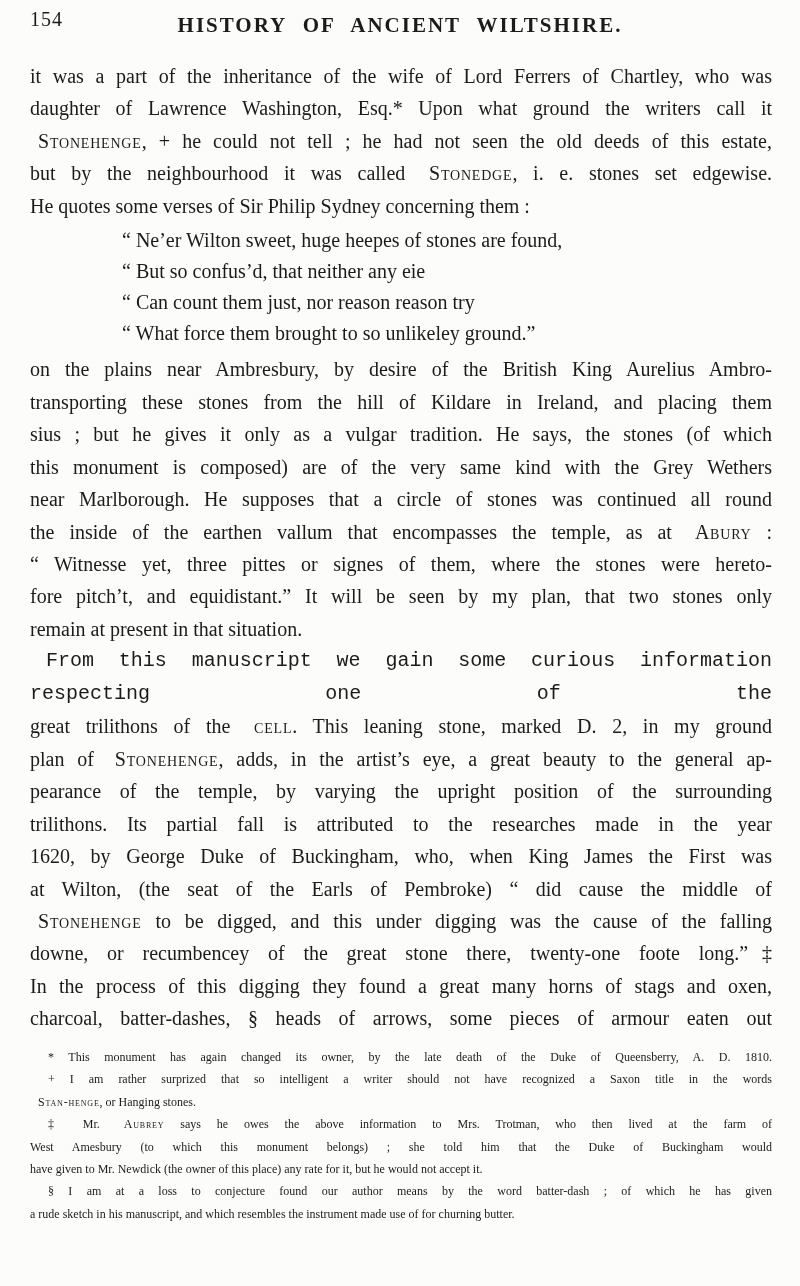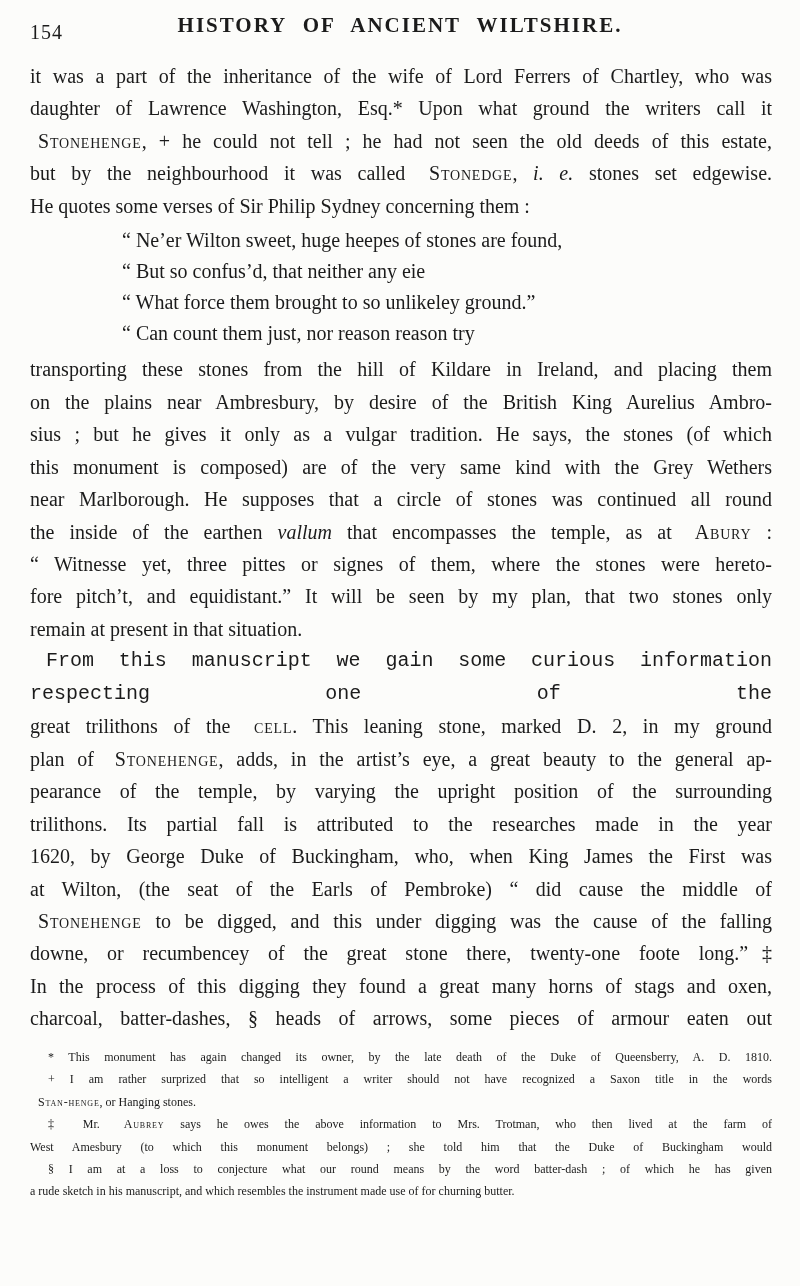--- a/index.html
+++ b/index.html
@@ -9,42 +9,42 @@
     height: 1286px;
     background: #fcfcfa;
     color: #1b1b1b;
     font-family: "Liberation Serif", serif;
     overflow: hidden;
     box-sizing: border-box;
   }
   
   .page-header { position: relative; height: 50px; }
   .page-number {
-    position: absolute; left: 30px; top: 21px;
+    position: absolute; left: 30px; top: 8px;
     font-size: 20px; letter-spacing: 1px;
   }
   .page-title {
     position: absolute; left: 0; right: 0; top: 13px;
     text-align: center;
     font-size: 21px; font-weight: bold;
     letter-spacing: 2px; word-spacing: 9px;
   }
   
   .body-text {
     position: absolute; top: 60px; left: 30px; width: 742px;
     font-size: 20px;
   }
   .paragraph { margin: 0; }
   .line { line-height: 32.45px; text-align: left; }
   .line.just { text-align: justify; text-align-last: justify; }
   .line.indent { text-indent: 16px; font-family: Liberation Mono, monospace; }
   .verse { margin: 3px 0 4px 84px; }
   .verse .line { line-height: 31px; margin-left: 8px; }
   .sc { font-variant: small-caps; letter-spacing: 0.8px; margin-left: 8px; }
-  .it { font-style: italic; }
+  .it { }
   
   .footnotes {
     position: absolute; top: 1046px; left: 30px; width: 742px;
     font-size: 12px;
   }
   .footnotes .line { line-height: 22.4px; }
   .footnote .line:first-child { text-indent: 18px; }
 </style>
 </head>
 <body>
@@ -58,26 +58,26 @@
       <div class="paragraph prose">
         <div class="line just">it was a part of the inheritance of the wife of Lord Ferrers of Chartley, who was</div>
         <div class="line just">daughter of Lawrence Washington, Esq.* Upon what ground the writers call it</div>
         <div class="line just"><span class="sc">Stonehenge</span>, + he could not tell ; he had not seen the old deeds of this estate,</div>
         <div class="line just">but by the neighbourhood it was called <span class="sc">Stonedge</span>, <span class="it">i. e.</span> stones set edgewise.</div>
         <div class="line">He quotes some verses of Sir Philip Sydney concerning them :</div>
       </div>
       <div class="paragraph verse">
         <div class="line">“ Ne’er Wilton sweet, huge heepes of stones are found,</div>
         <div class="line">“ But so confus’d, that neither any eie</div>
+        <div class="line">“ Can count them just, nor reason reason try</div>
         <div class="line">“ What force them brought to so unlikeley ground.”</div>
-        <div class="line">“ Can count them just, nor reason reason try</div>
       </div>
       <div class="paragraph prose">
+        <div class="line just">on the plains near Ambresbury, by desire of the British King Aurelius Ambro-</div>
         <div class="line just">transporting these stones from the hill of Kildare in Ireland, and placing them</div>
-        <div class="line just">on the plains near Ambresbury, by desire of the British King Aurelius Ambro-</div>
         <div class="line just">sius ; but he gives it only as a vulgar tradition.  He says, the stones (of which</div>
         <div class="line just">this monument is composed) are of the very same kind with the Grey Wethers</div>
         <div class="line just">near Marlborough.  He supposes that a circle of stones was continued all round</div>
         <div class="line just">the inside of the earthen <span class="it">vallum</span> that encompasses the temple, as at <span class="sc">Abury</span> :</div>
         <div class="line just">“ Witnesse yet, three pittes or signes of them, where the stones were hereto-</div>
         <div class="line just">fore pitch’t, and equidistant.”  It will be seen by my plan, that two stones only</div>
         <div class="line">remain at present in that situation.</div>
       </div>
       <div class="paragraph prose">
         <div class="line just indent">From this manuscript we gain some curious information respecting one of the</div>
@@ -97,19 +97,20 @@
       <div class="footnote">
         <div class="line just">* This monument has again changed its owner, by the late death of the Duke of Queensberry, A. D. 1810.</div>
       </div>
       <div class="footnote">
         <div class="line just">+ I am rather surprized that so intelligent a writer should not have recognized a Saxon title in the words</div>
         <div class="line"><span class="sc">Stan-henge</span>, or Hanging stones.</div>
       </div>
       <div class="footnote">
         <div class="line just">‡ Mr. <span class="sc">Aubrey</span> says he owes the above information to Mrs. Trotman, who then lived at the farm of</div>
         <div class="line just">West Amesbury (to which this monument belongs) ; she told him that the Duke of Buckingham would</div>
+        <div class="line">have given to Mr. Newdick (the owner of this place) any rate for it, but he would not accept it.</div>
       </div>
       <div class="footnote">
-        <div class="line just">§ I am at a loss to conjecture what our round means by the word batter-dash ; of which he has given</div>
+        <div class="line just">§ I am at a loss to conjecture found our author means by the word batter-dash ; of which he has given</div>
         <div class="line">a rude sketch in his manuscript, and which resembles the instrument made use of for churning butter.</div>
       </div>
     </div>
 </div>
 
 </body></html>

